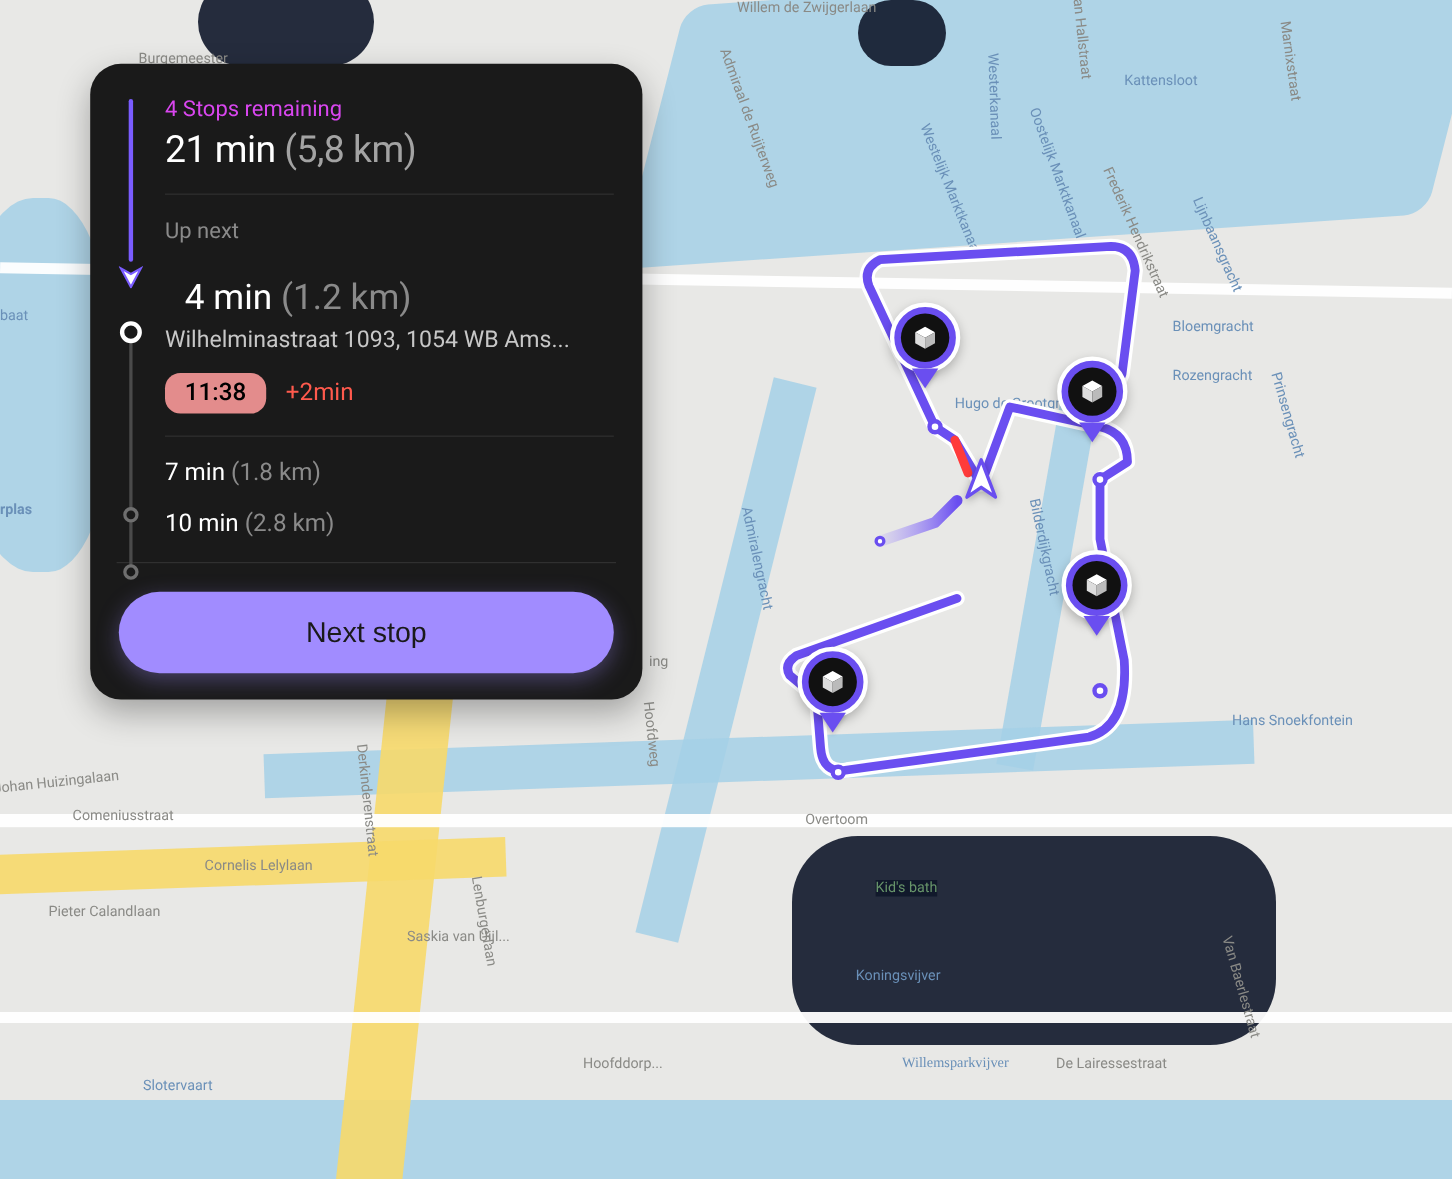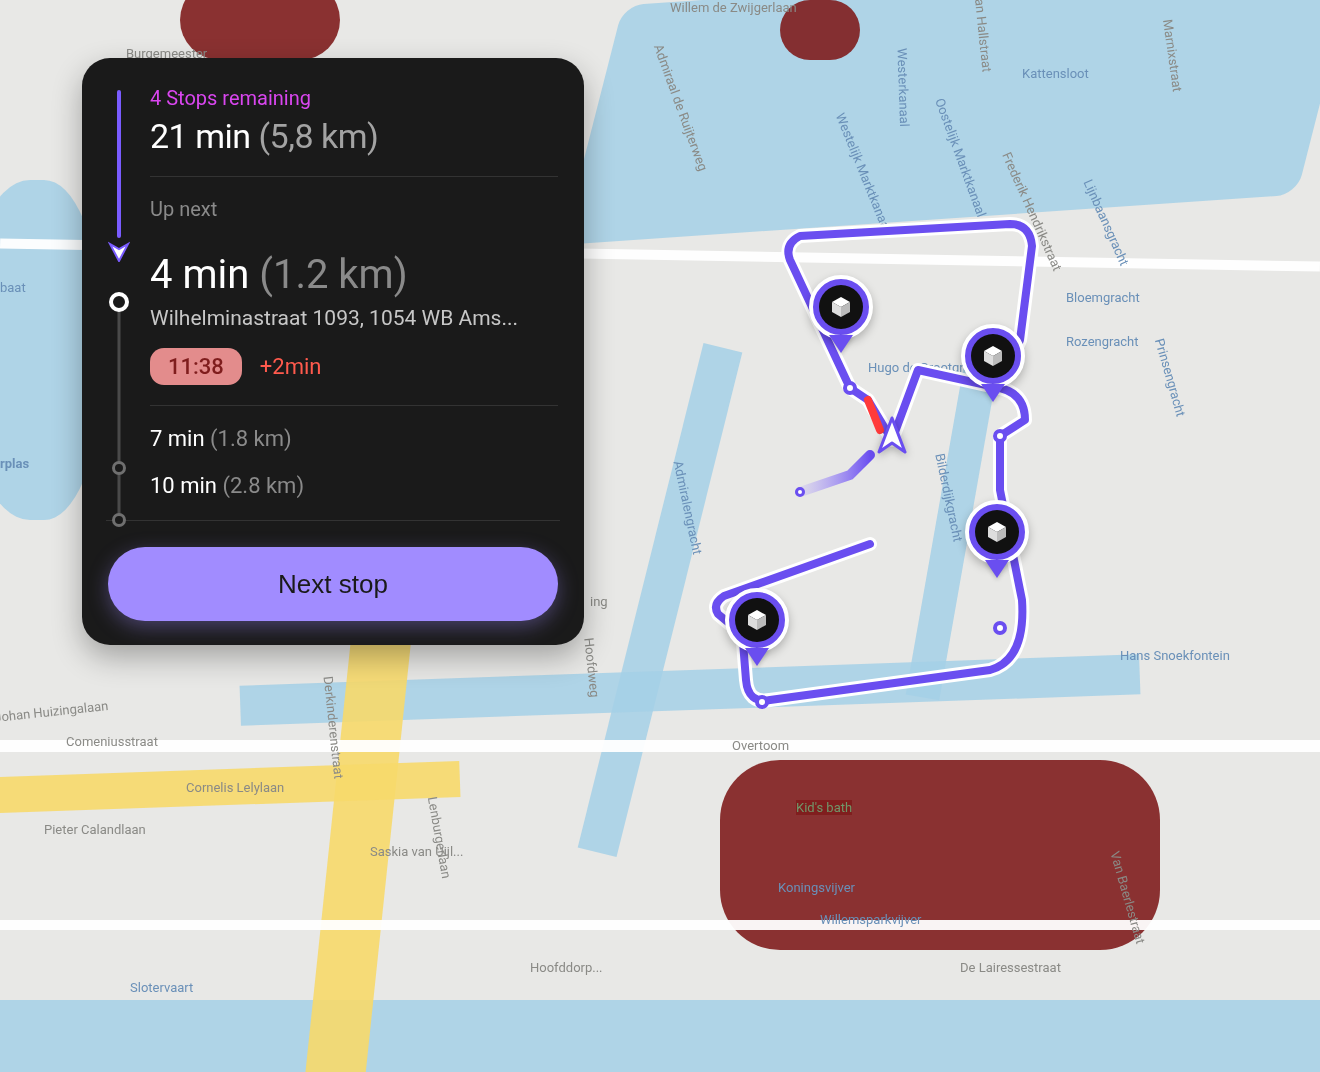--- a/index.html
+++ b/index.html
@@ -3,21 +3,21 @@
 <meta charset="utf-8">
 <style>
   * { box-sizing: border-box; margin: 0; padding: 0; }
   html, body { width: 1320px; height: 1072px; overflow: hidden; font-family: -apple-system, BlinkMacSystemFont, "Segoe UI", Roboto, Helvetica, Arial, sans-serif; }
   .map-bg {
     position: absolute; inset: 0;
     background: #e8e8e6;
   }
   
   .water { position:absolute; background:#a5d0e6; opacity:.85; }
-  .green { position:absolute; background:#7f1d1d; opacity:.9; }
+  .green { position:absolute; background:#0f172a; opacity:.9; }
   .road-y { position:absolute; background:#f7d96a; opacity:.9; }
   .road-w { position:absolute; background:#ffffff; opacity:.95; }
   .map-label { position:absolute; color:#8a8a86; font-size:13px; white-space:nowrap; user-select:none; }
   .map-label.blue { color:#6a90b8; }
   .map-label.green { color:#6fa06f; }
 
   
   .route-layer { position:absolute; inset:0; }
 
   .pin {
@@ -57,25 +57,25 @@
   .tl-node { position:absolute; left:50%; transform:translate(-50%,-50%); }
   .tl-ring { width:20px; height:20px; border-radius:50%; border:4px solid #fff; background:#1a1a1a; }
   .tl-ring-sm { width:14px; height:14px; border-radius:50%; border:3px solid #6f6f6f; background:#1a1a1a; }
 
   .content { flex:1; min-width:0; }
   .stops-remaining { color:#d946ef; font-size:20px; margin-bottom:6px; }
   .big-time { font-size:34px; color:#fff; letter-spacing:-.5px; }
   .big-time .dim { color:#a3a3a3; }
   .divider { border:none; border-top:1px solid #333; margin:20px 0; }
   .upnext-label { color:#8a8a8a; font-size:20px; margin-bottom:30px; }
-  .next-time { font-size:40px; color:#fff; }
+  .next-time { font-size:32px; color:#fff;margin-left:18px; }
   .next-time .dim { color:#8a8a8a; }
   .addr { color:#c7c7c7; font-size:21px; margin-top:8px; white-space:nowrap; overflow:hidden; text-overflow:ellipsis; }
   .eta-row { display:flex; align-items:center; gap:18px; margin-top:18px; }
-  .eta-badge { background:#e38c8c; color:#7f1d1d; font-size:22px; font-weight:500; padding:6px 18px; border-radius:14px; }
+  .eta-badge { background:#e38c8c; color:#000000; font-size:22px; font-weight:500; padding:6px 18px; border-radius:14px; }
   .delay { color:#ff5a4d; font-size:22px; }
   .later { font-size:22px; color:#fff; margin-top:0; }
   .later .dim { color:#8a8a8a; }
   .later + .later { margin-top:22px; }
   .cta {
     margin-top:26px; width:100%; height:74px; border:none; border-radius:37px;
     background:#a18cff; color:#1a1a1a; font-size:26px; font-weight:500;
     cursor:pointer;
     box-shadow: 0 6px 20px rgba(161,140,255,.35);
   }
@@ -112,21 +112,21 @@
   <span class="map-label" style="left:670px; top:0px;">Willem de Zwijgerlaan</span>
   <span class="map-label" style="left:614px; top:100px; transform:rotate(70deg);">Admiraal de Ruijterweg</span>
   <span class="map-label" style="left:968px; top:204px; transform:rotate(66deg);">Frederik Hendrikstraat</span>
   <span class="map-label" style="left:942px; top:24px; transform:rotate(84deg);">Van Hallstraat</span>
   <span class="map-label" style="left:1136px; top:48px; transform:rotate(82deg);">Marnixstraat</span>
   <span class="map-label blue" style="left:904px; top:490px; transform:rotate(78deg);">Bilderdijkgracht</span>
   <span class="map-label blue" style="left:640px; top:500px; transform:rotate(78deg);">Admiralengracht</span>
   <span class="map-label" style="left:732px; top:738px;">Overtoom</span>
   <span class="map-label" style="left:562px; top:660px; transform:rotate(84deg);">Hoofdweg</span>
   <span class="map-label blue" style="left:778px; top:880px;">Koningsvijver</span>
-  <span class="map-label blue" style="left:820px; top:912px;">Willemsparkvijver</span>
+  <span class="map-label blue" style="left:820px; top:958px;font-family:Liberation Serif, serif;">Willemsparkvijver</span>
   <span class="map-label green" style="left:796px; top:800px;">Kid's bath</span>
   <span class="map-label blue" style="left:1120px; top:648px;">Hans Snoekfontein</span>
   <span class="map-label" style="left:960px; top:920px;margin-top:40px;">De Lairessestraat</span>
   <span class="map-label" style="left:1080px; top:890px; transform:rotate(74deg);">Van Baerlestraat</span>
   <span class="map-label blue" style="left:130px; top:980px;">Slotervaart</span>
   <span class="map-label" style="left:-6px; top:704px; transform:rotate(-6deg);">Johan Huizingalaan</span>
   <span class="map-label" style="left:66px; top:734px;">Comeniusstraat</span>
   <span class="map-label" style="left:186px; top:780px;">Cornelis Lelylaan</span>
   <span class="map-label" style="left:44px; top:822px;">Pieter Calandlaan</span>
   <span class="map-label" style="left:282px; top:720px; transform:rotate(84deg);">Derkinderenstraat</span>

